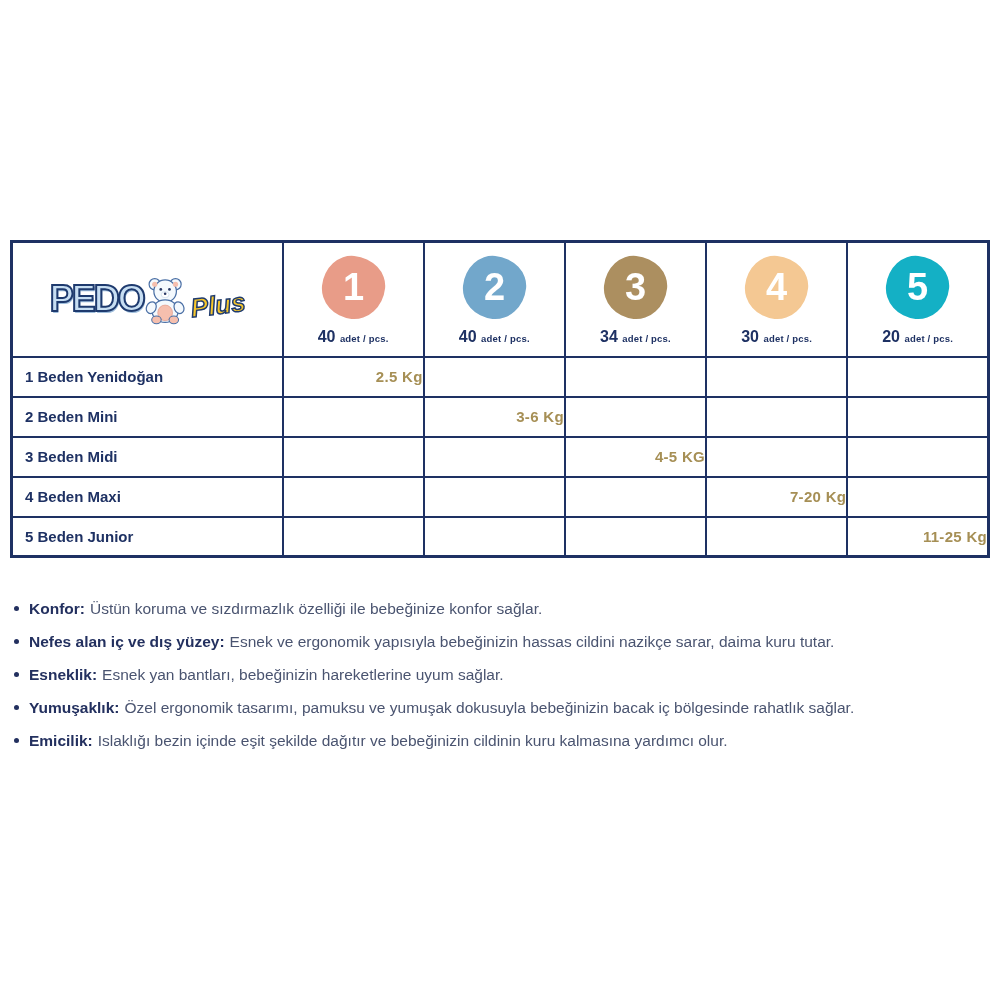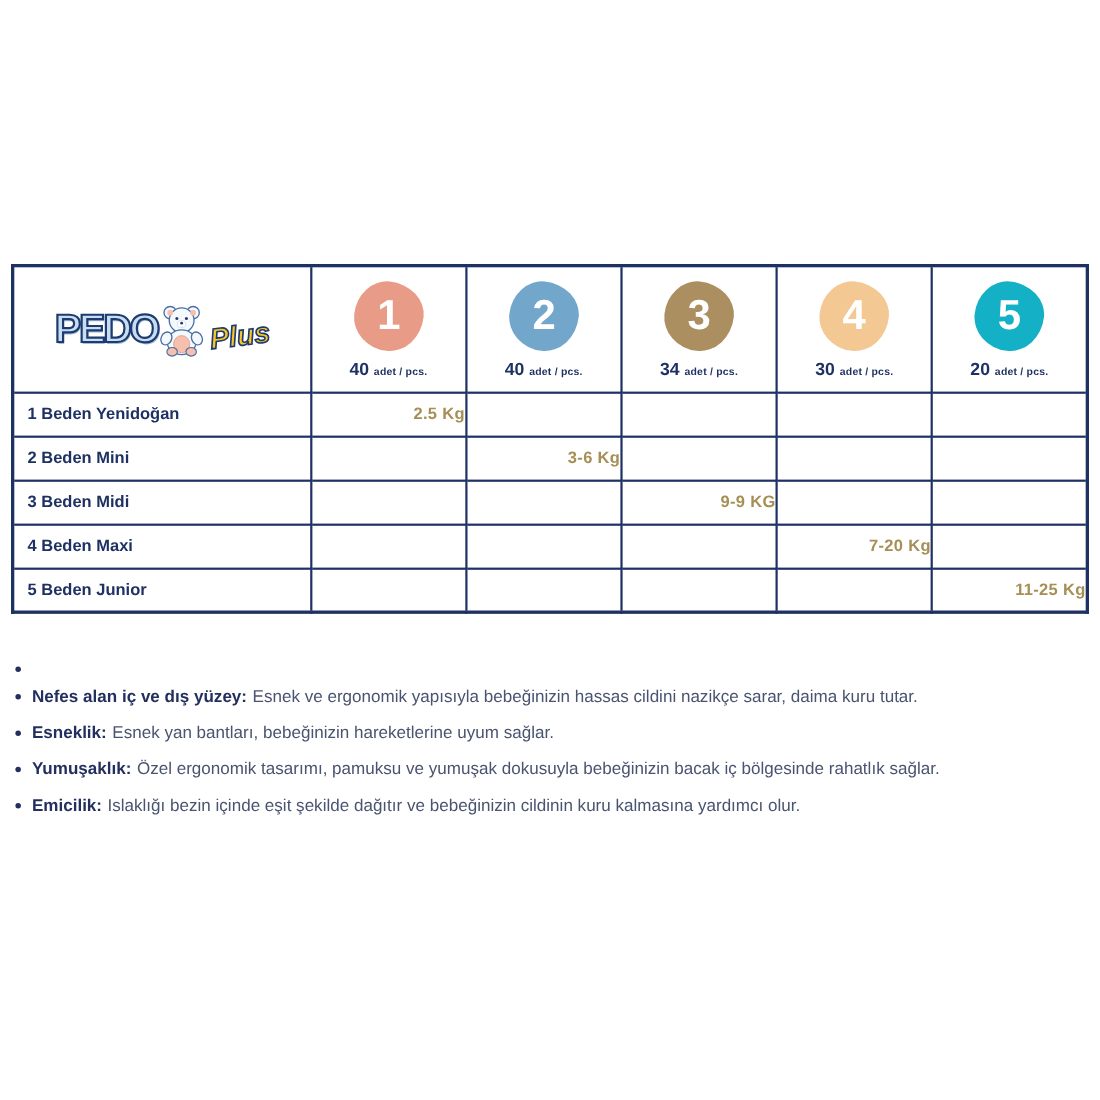--- a/index.html
+++ b/index.html
@@ -14,21 +14,21 @@
   }
 
   
   .size-table {
     position: absolute;
     top: 240px;
     left: 10px;
     width: 980px;
     border-collapse: collapse;
     table-layout: fixed;
-    background: #f9a8d4;
+    background: #5eead4;
   }
   .size-table th, .size-table td {
     border: 2px solid #1E3163;
     background: #ffffff;
   }
   .size-table { border: 3px solid #1E3163; }
 
   .logo-cell { width: 271px; height: 115px; vertical-align: middle; }
   .logo-wrap {
     display: flex; align-items: center; justify-content: center;
@@ -183,21 +183,21 @@
           <td class="weight-cell"></td>
           <td class="weight-cell">3-6 Kg</td>
           <td class="weight-cell"></td>
           <td class="weight-cell"></td>
           <td class="weight-cell"></td>
         </tr>
         <tr>
           <td class="row-label-cell">3 Beden Midi</td>
           <td class="weight-cell"></td>
           <td class="weight-cell"></td>
-          <td class="weight-cell">9-9 KG</td>
+          <td class="weight-cell">4-5 KG</td>
           <td class="weight-cell"></td>
           <td class="weight-cell"></td>
         </tr>
         <tr>
           <td class="row-label-cell">4 Beden Maxi</td>
           <td class="weight-cell"></td>
           <td class="weight-cell"></td>
           <td class="weight-cell"></td>
           <td class="weight-cell">7-20 Kg</td>
           <td class="weight-cell"></td>
@@ -210,20 +210,21 @@
           <td class="weight-cell"></td>
           <td class="weight-cell">11-25 Kg</td>
         </tr>
       </tbody>
   </table>
 
   <ul class="features" id="features-list">
 
   <li class="feature-item">
         <span class="feature-dot"></span>
+        <span><span class="feature-label">Konfor:</span><span>Üstün koruma ve sızdırmazlık özelliği ile bebeğinize konfor sağlar.</span></span>
       </li>
       <li class="feature-item">
         <span class="feature-dot"></span>
         <span><span class="feature-label">Nefes alan iç ve dış yüzey:</span><span>Esnek ve ergonomik yapısıyla bebeğinizin hassas cildini nazikçe sarar, daima kuru tutar.</span></span>
       </li>
       <li class="feature-item">
         <span class="feature-dot"></span>
         <span><span class="feature-label">Esneklik:</span><span>Esnek yan bantları, bebeğinizin hareketlerine uyum sağlar.</span></span>
       </li>
       <li class="feature-item">

